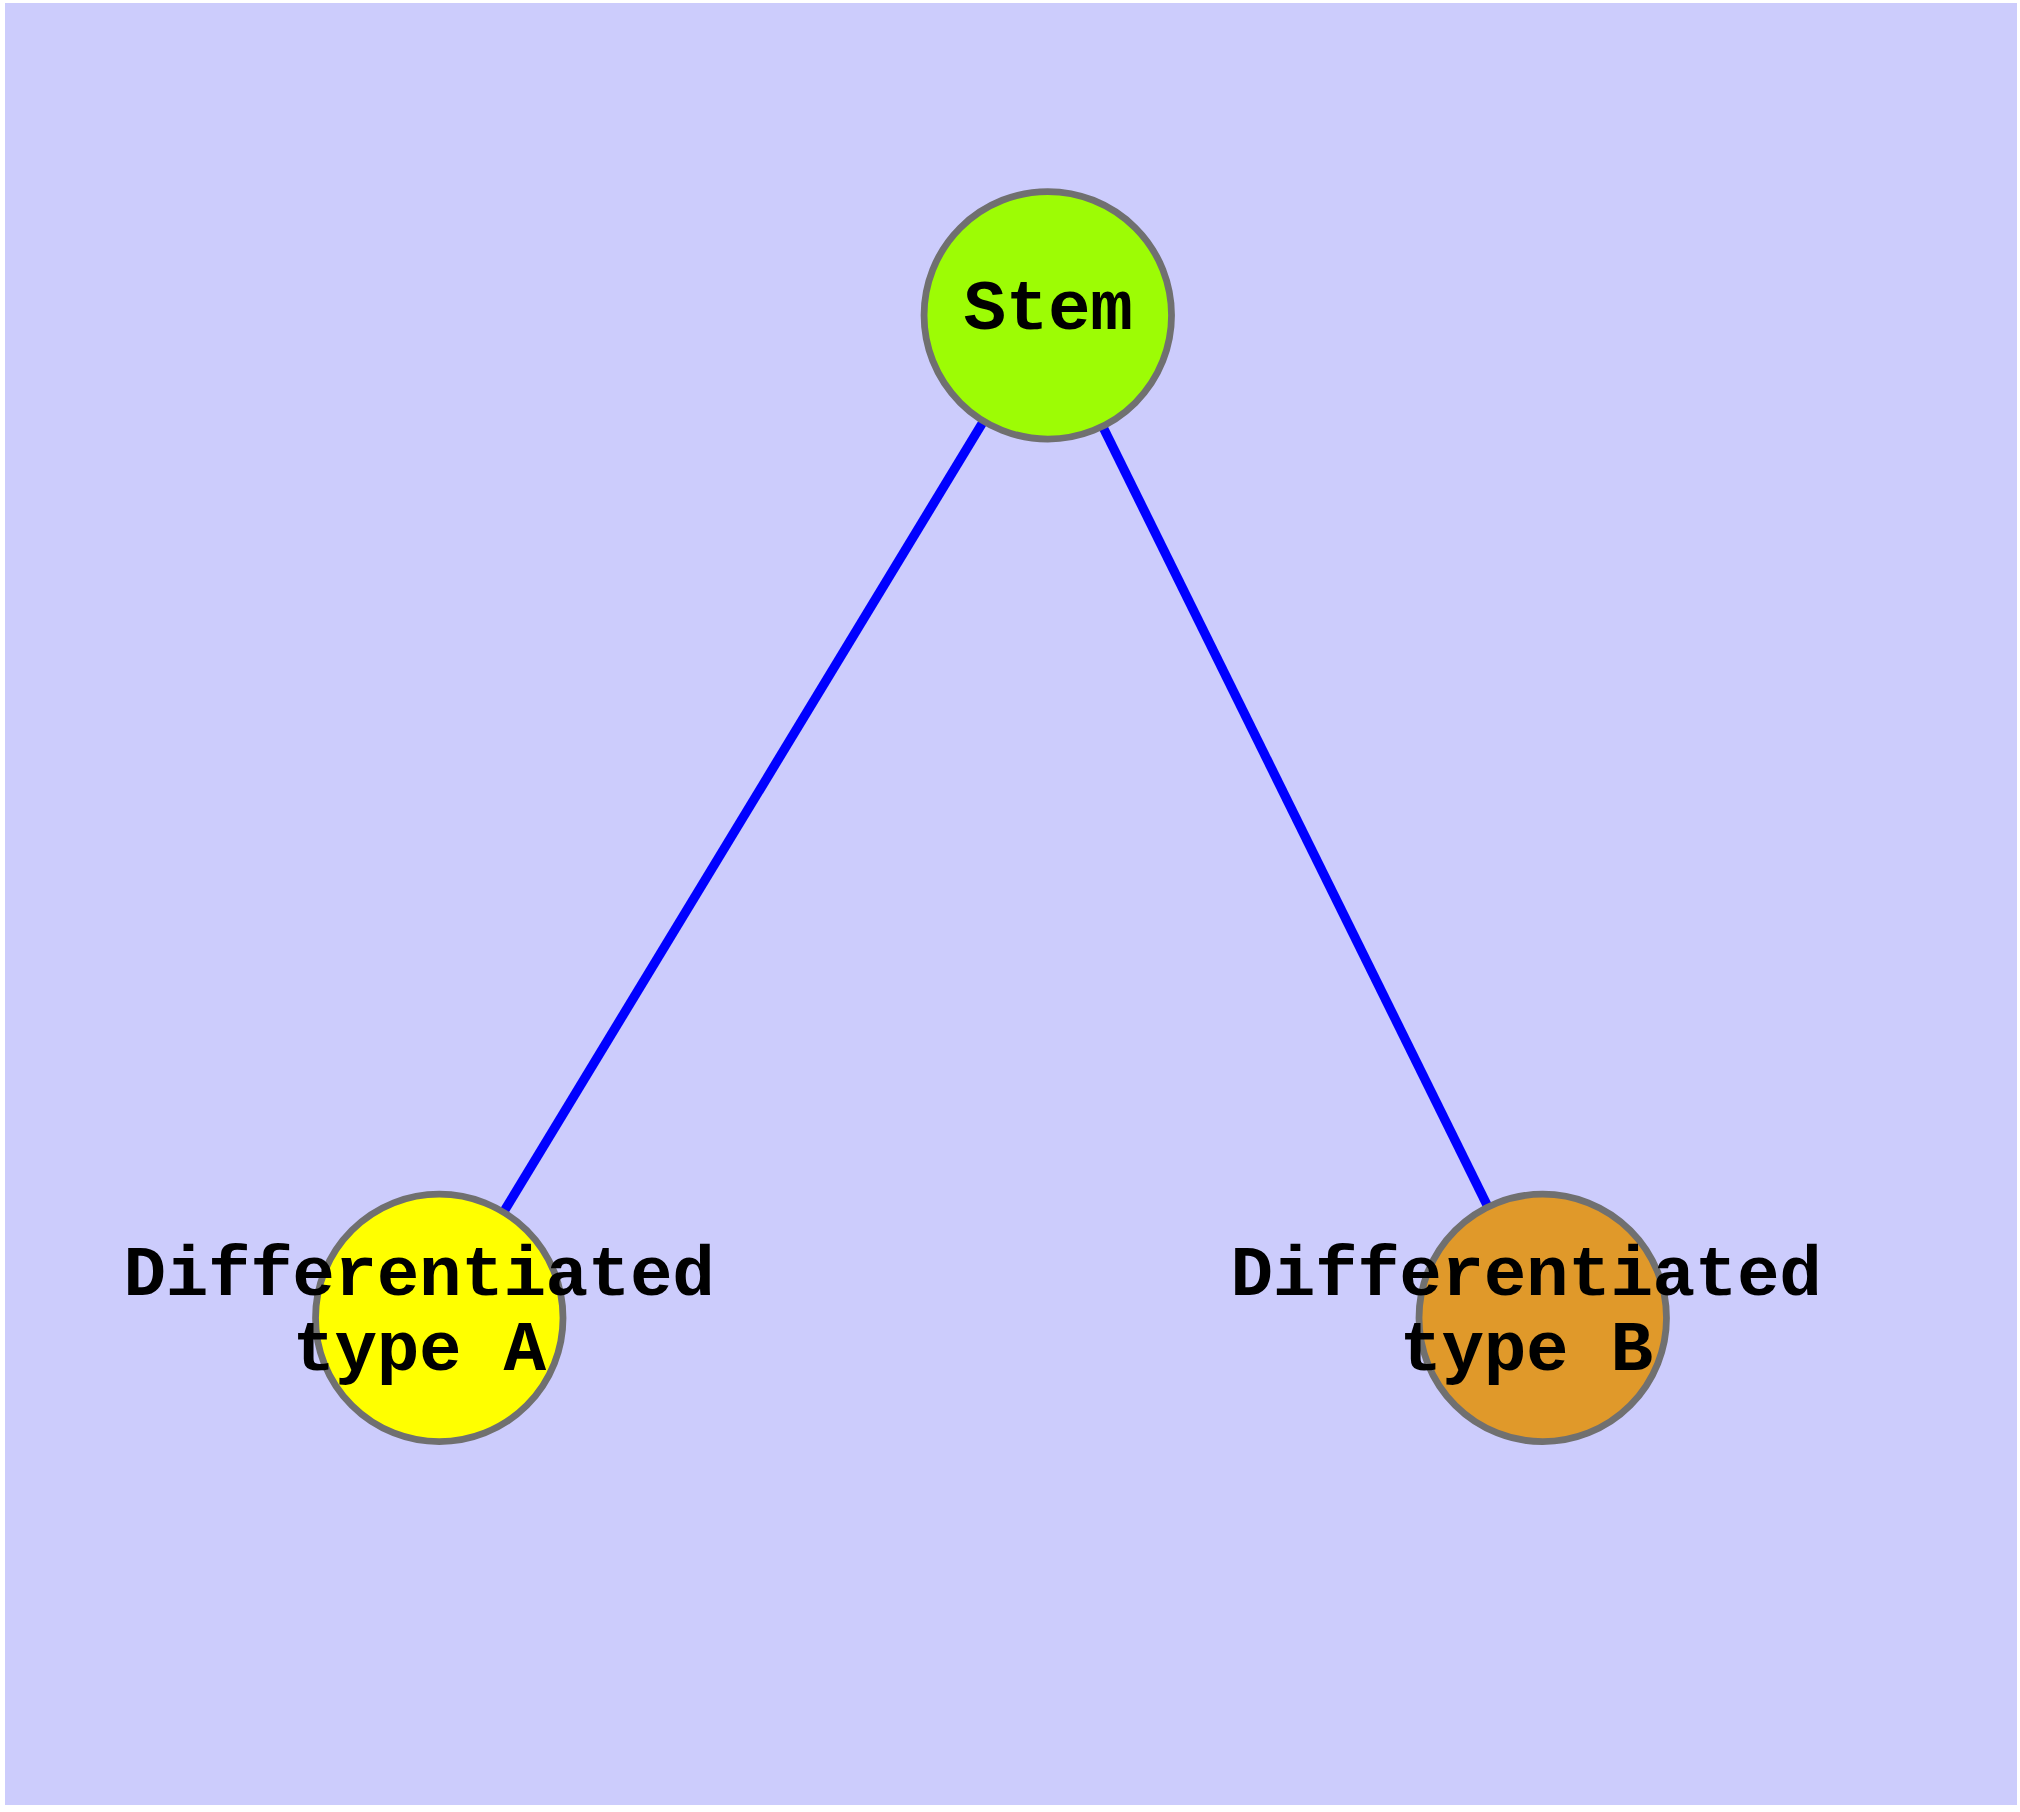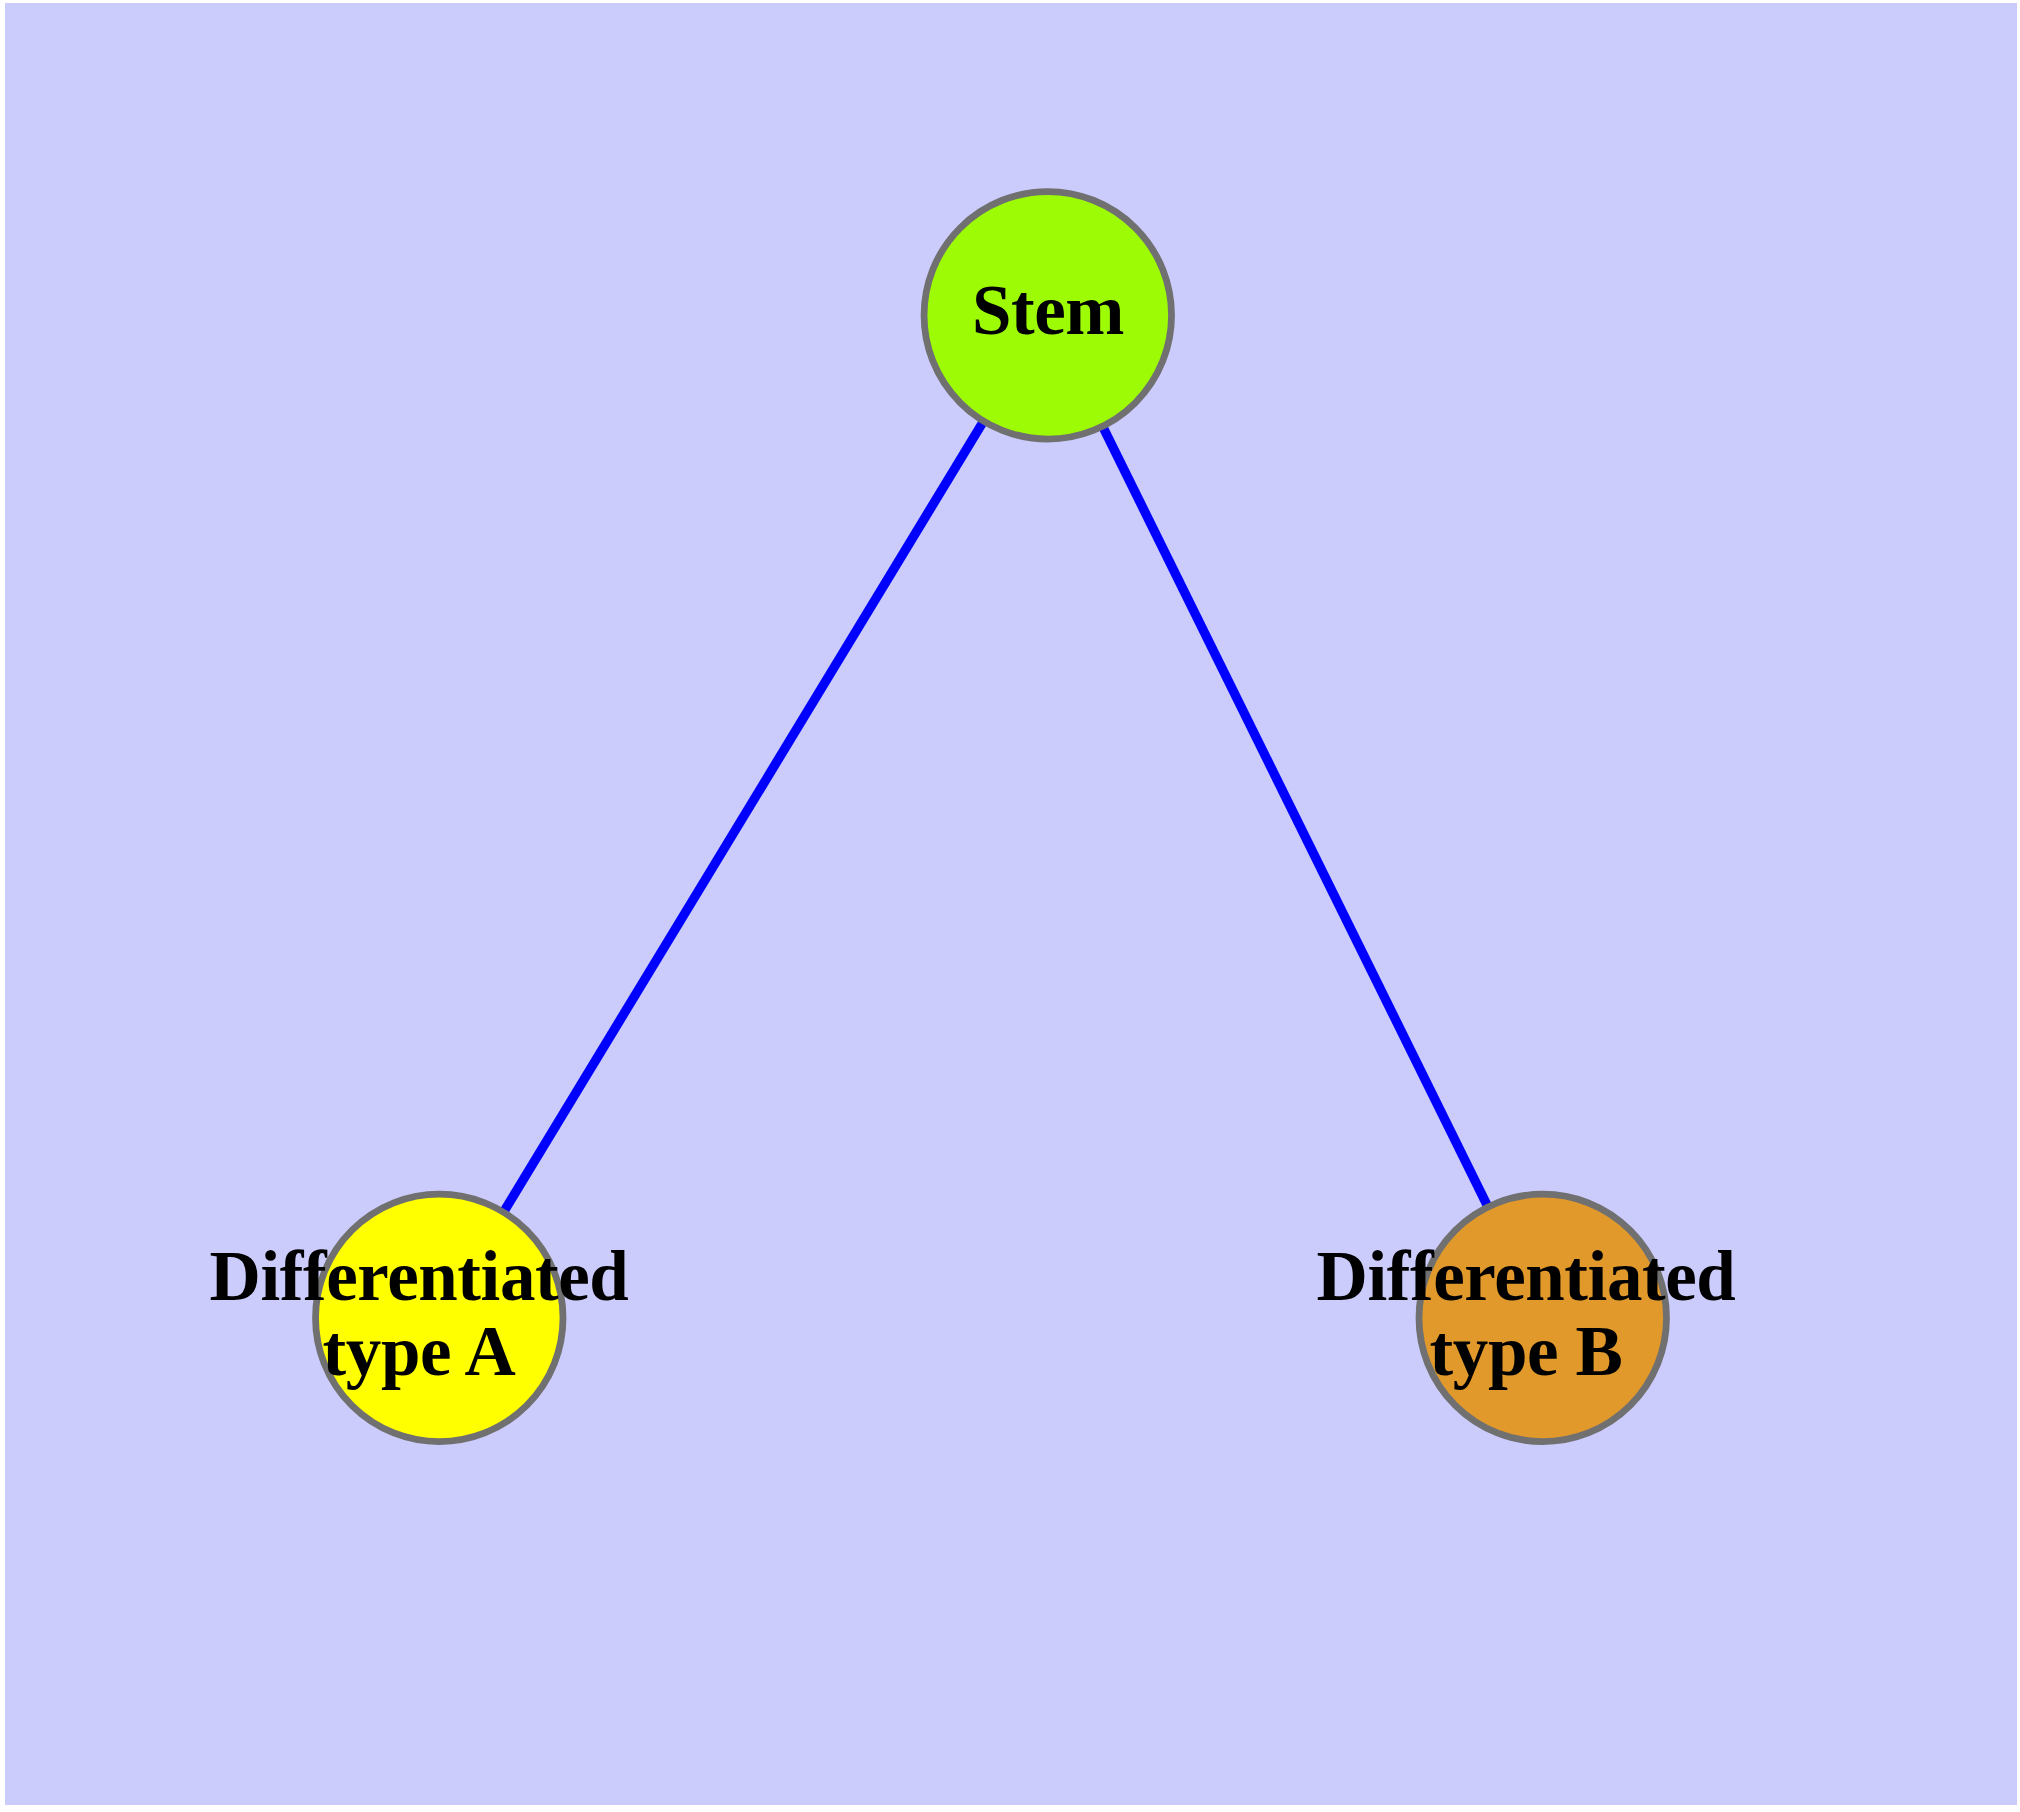--- a/index.html
+++ b/index.html
@@ -28,21 +28,21 @@
     left: 0;
     top: 0;
     width: 2021px;
     height: 1812px;
   }
   .node-label {
     position: absolute;
     text-align: center;
     color: #000000;
     font-weight: bold;
-    font-family: Liberation Serif, serif;
+    font-family: Liberation Mono, monospace;
     line-height: 1.06;
     white-space: pre-line;
     pointer-events: none;
     letter-spacing: -0.4px;
   }
   #label-stem {
     font-size: 71px;
     left: 709px;
     top: 273px;
     width: 678px;

